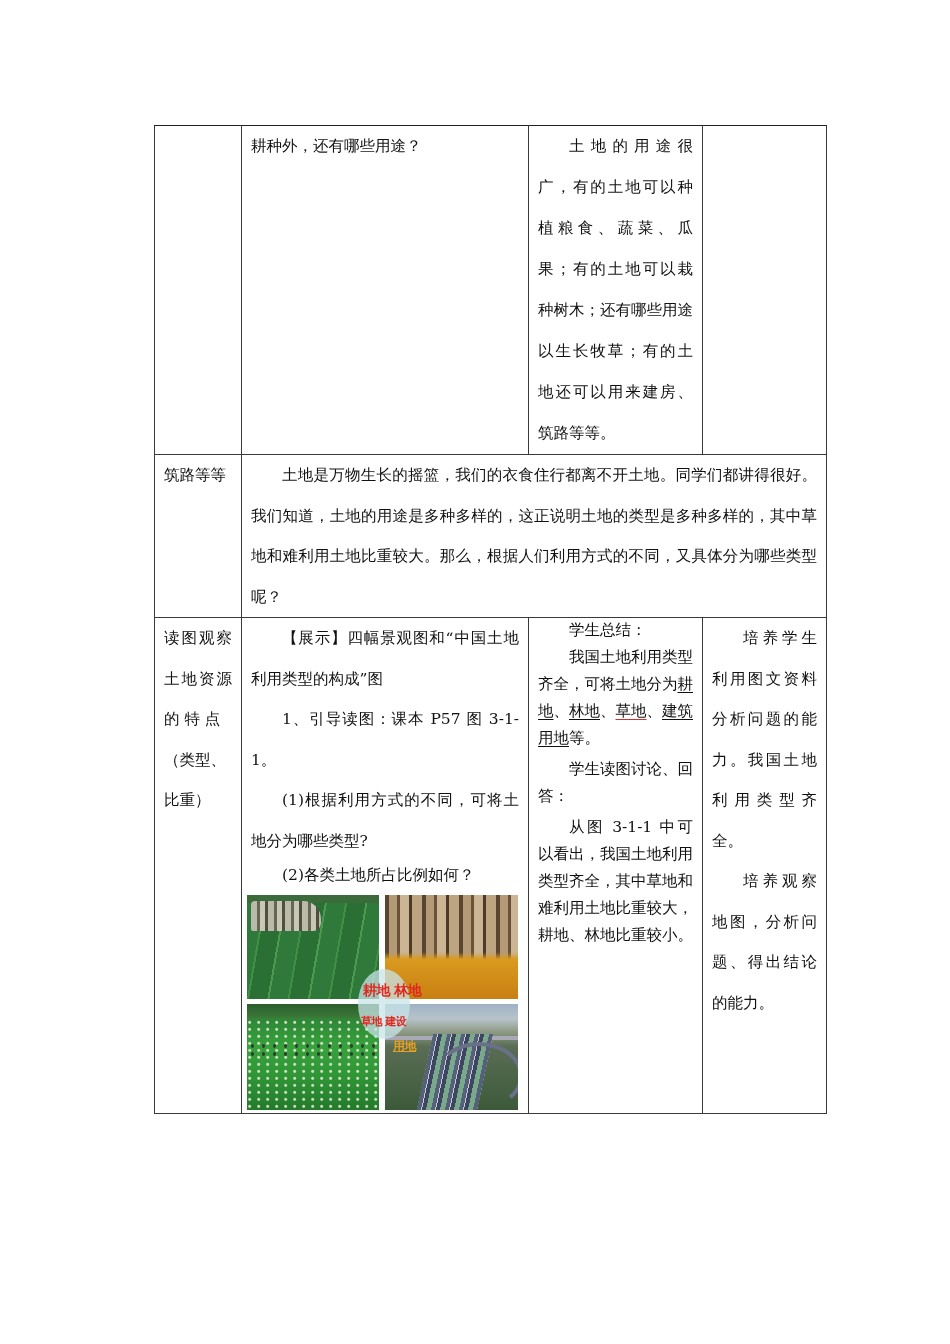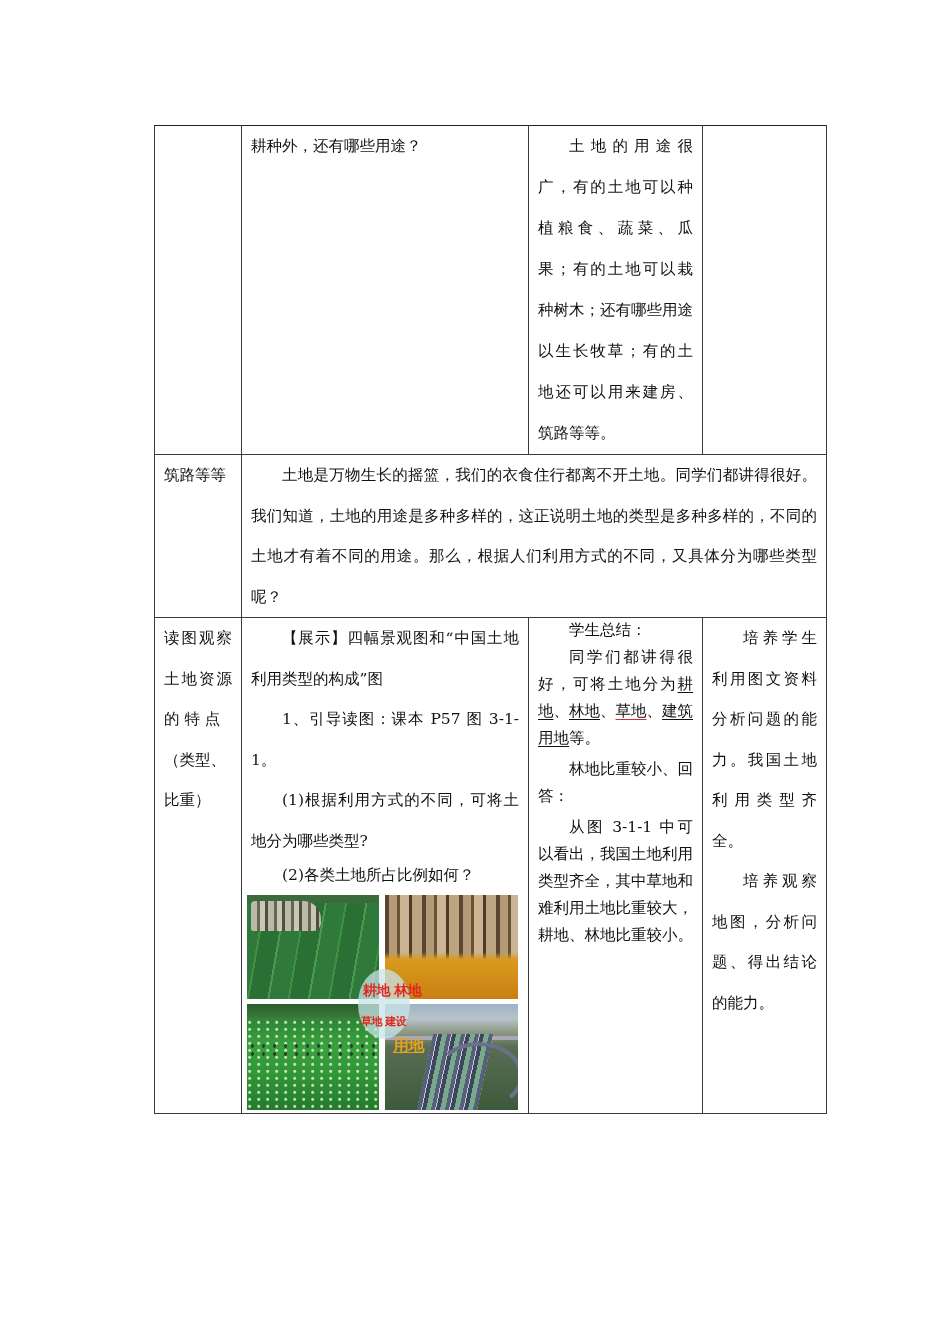--- a/index.html
+++ b/index.html
@@ -60,21 +60,21 @@
     transform: skewX(-12deg); }
   .ph-road .ramp { position: absolute; left: 50px; top: 38px; width: 80px; height: 60px;
     border: 4px solid #6a7088; border-radius: 50%; border-left-color: transparent; border-bottom-color: transparent; }
   .ph-road .bridge { position: absolute; left: 0; top: 32px; width: 100%; height: 4px; background: #a8a8b6; }
   .bubble { position: absolute; left: 113px; top: 76px; width: 52px; height: 70px;
     border-radius: 50%; background: rgba(200,228,232,0.75); }
   .lbl { position: absolute; font-family: "DejaVu Sans", "Liberation Sans", sans-serif;
          font-weight: bold; font-size: 14px; letter-spacing: -0.5px; white-space: nowrap; }
   .lbl-1 { left: 118px; top: 77px; color: #e0281e; }
   .lbl-2 { left: 116px; top: 109px; color: #e0281e; font-size: 11px; }
-  .lbl-3 { left: 148px; top: 133px; color: #e8a020; font-size: 16px; text-decoration: underline; }
+  .lbl-3 { left: 148px; top: 133px; color: #e8a020; font-size: 12px; text-decoration: underline; }
 </style>
 </head>
 <body>
 
 <div class="page">
   <table class="lesson">
     <tbody>
         <tr class="r1">
       <td class="c1"></td>
       <td class="c2 lh41">
@@ -89,21 +89,21 @@
         <div class="jus">以生长牧草；有的土</div>
         <div class="jus">地还可以用来建房、</div>
         <div>筑路等等。</div>
       </td>
       <td class="c4"></td>
     </tr>
 
     <tr class="r2">
       <td class="c1 lh40">筑路等等</td>
       <td colspan="3" class="lh40">
-        <p class="p indent jus-last">土地是万物生长的摇篮，我们的衣食住行都离不开土地。同学们都讲得很好。我们知道，土地的用途是多种多样的，这正说明土地的类型是多种多样的，不同的土地才有着不同的用途。那么，根据人们利用方式的不同，又具体分为哪些类型呢？</p>
+        <p class="p indent jus-last">土地是万物生长的摇篮，我们的衣食住行都离不开土地。同学们都讲得很好。我们知道，土地的用途是多种多样的，这正说明土地的类型是多种多样的，其中草地和难利用土地比重较大。那么，根据人们利用方式的不同，又具体分为哪些类型呢？</p>
       </td>
     </tr>
 
     <tr class="r3">
       <td class="c1 lh40">
         <div class="jus">读图观察</div>
         <div class="jus">土地资源</div>
         <div>的 特 点</div>
         <div>（类型、</div>
         <div>比重）</div>
@@ -129,22 +129,22 @@
                 <div class="ramp"></div>
           </div>
           <div class="bubble"></div>
           <span class="lbl lbl-1">耕地 林地</span>
           <span class="lbl lbl-2">草地 建设</span>
           <span class="lbl lbl-3">用地</span>
         </div>
       </td>
       <td class="c3 lh27">
         <p class="p indent" style="line-height:24px">学生总结：</p>
-        <p class="p indent jus-last" style="margin-top:2px"><span>同学们都讲得很好，可将土地分为</span><span class="u">耕地</span><span>、</span><span class="u">林地</span><span>、</span><span class="u-red">草地</span><span>、</span><span class="u">建筑用地</span><span>等。</span></p>
-        <p class="p indent jus-last" style="margin-top:4px">林地比重较小、回答：</p>
+        <p class="p indent jus-last" style="margin-top:2px"><span>我国土地利用类型齐全，可将土地分为</span><span class="u">耕地</span><span>、</span><span class="u">林地</span><span>、</span><span class="u-red">草地</span><span>、</span><span class="u">建筑用地</span><span>等。</span></p>
+        <p class="p indent jus-last" style="margin-top:4px">学生读图讨论、回答：</p>
         <p class="p indent jus-last" style="margin-top:4px">从图 3-1-1 中可以看出，我国土地利用类型齐全，其中草地和难利用土地比重较大，耕地、林地比重较小。</p>
       </td>
       <td class="c4 lh40">
         <p class="p indent jus-last">培养学生利用图文资料分析问题的能力。我国土地利用类型齐全。</p>
         <p class="p indent jus-last">培养观察地图，分析问题、得出结论的能力。</p>
       </td>
     </tr>
   </tbody>
     </table>
 </div>

